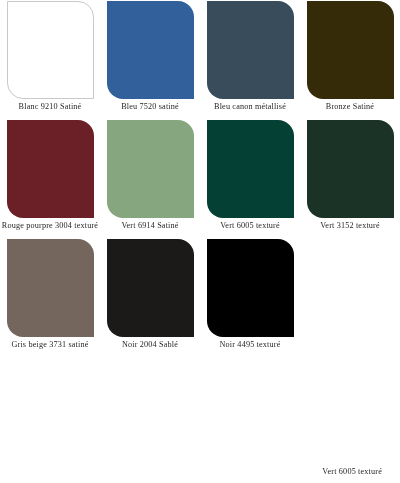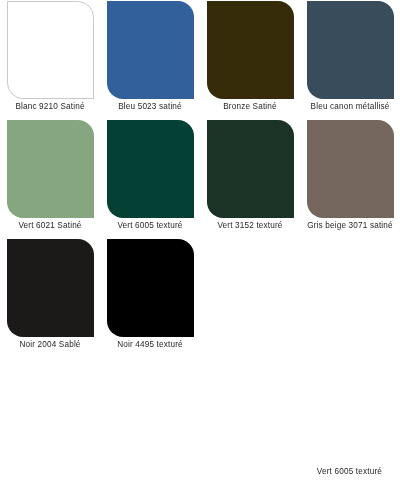--- a/index.html
+++ b/index.html
@@ -13,20 +13,21 @@
     font-family: "Liberation Sans", sans-serif;
     overflow: hidden;
     position: relative;
   }
 
   #color-chart {
     position: relative;
     width: 388px;
     height: 483px;
     box-sizing: border-box;
+    font-family: Liberation Serif, serif;
   }
 
   .swatch-grid {
     display: grid;
     grid-template-columns: repeat(4, 100px);
     grid-auto-rows: 119px;
     width: 400px;
     margin: 0;
     padding: 0;
   }
@@ -85,45 +86,49 @@
 
 <div id="color-chart">
 
   <div class="swatch-grid">
       <div class="swatch-cell">
         <div class="swatch-chip bordered" style="background: rgb(255, 255, 255);"></div>
         <div class="swatch-label">Blanc 9210 Satiné</div>
       </div>
       <div class="swatch-cell">
         <div class="swatch-chip" style="background: rgb(49, 96, 155);"></div>
-        <div class="swatch-label">Bleu 5023 satiné</div>
+        <div class="swatch-label">Bleu 7520 satiné</div>
+      </div>
+      <div class="swatch-cell">
+        <div class="swatch-chip" style="background: rgb(56, 76, 91);"></div>
+        <div class="swatch-label">Bleu canon métallisé</div>
       </div>
       <div class="swatch-cell">
         <div class="swatch-chip" style="background: rgb(54, 43, 8);"></div>
         <div class="swatch-label">Bronze Satiné</div>
       </div>
       <div class="swatch-cell">
-        <div class="swatch-chip" style="background: rgb(56, 76, 91);"></div>
-        <div class="swatch-label">Bleu canon métallisé</div>
+        <div class="swatch-chip" style="background: rgb(107, 31, 38);"></div>
+        <div class="swatch-label">Rouge pourpre 3004 texturé</div>
       </div>
       <div class="swatch-cell">
         <div class="swatch-chip" style="background: rgb(133, 166, 127);"></div>
-        <div class="swatch-label">Vert 6021 Satiné</div>
+        <div class="swatch-label">Vert 6914 Satiné</div>
       </div>
       <div class="swatch-cell">
         <div class="swatch-chip" style="background: rgb(4, 64, 52);"></div>
         <div class="swatch-label">Vert 6005 texturé</div>
       </div>
       <div class="swatch-cell">
         <div class="swatch-chip" style="background: rgb(27, 51, 38);"></div>
         <div class="swatch-label">Vert 3152 texturé</div>
       </div>
       <div class="swatch-cell">
         <div class="swatch-chip" style="background: rgb(116, 102, 93);"></div>
-        <div class="swatch-label">Gris beige 3071 satiné</div>
+        <div class="swatch-label">Gris beige 3731 satiné</div>
       </div>
       <div class="swatch-cell">
         <div class="swatch-chip" style="background: rgb(27, 26, 25);"></div>
         <div class="swatch-label">Noir 2004 Sablé</div>
       </div>
       <div class="swatch-cell">
         <div class="swatch-chip" style="background: rgb(0, 0, 0);"></div>
         <div class="swatch-label">Noir 4495 texturé</div>
       </div>
       <div class="swatch-cell empty">

